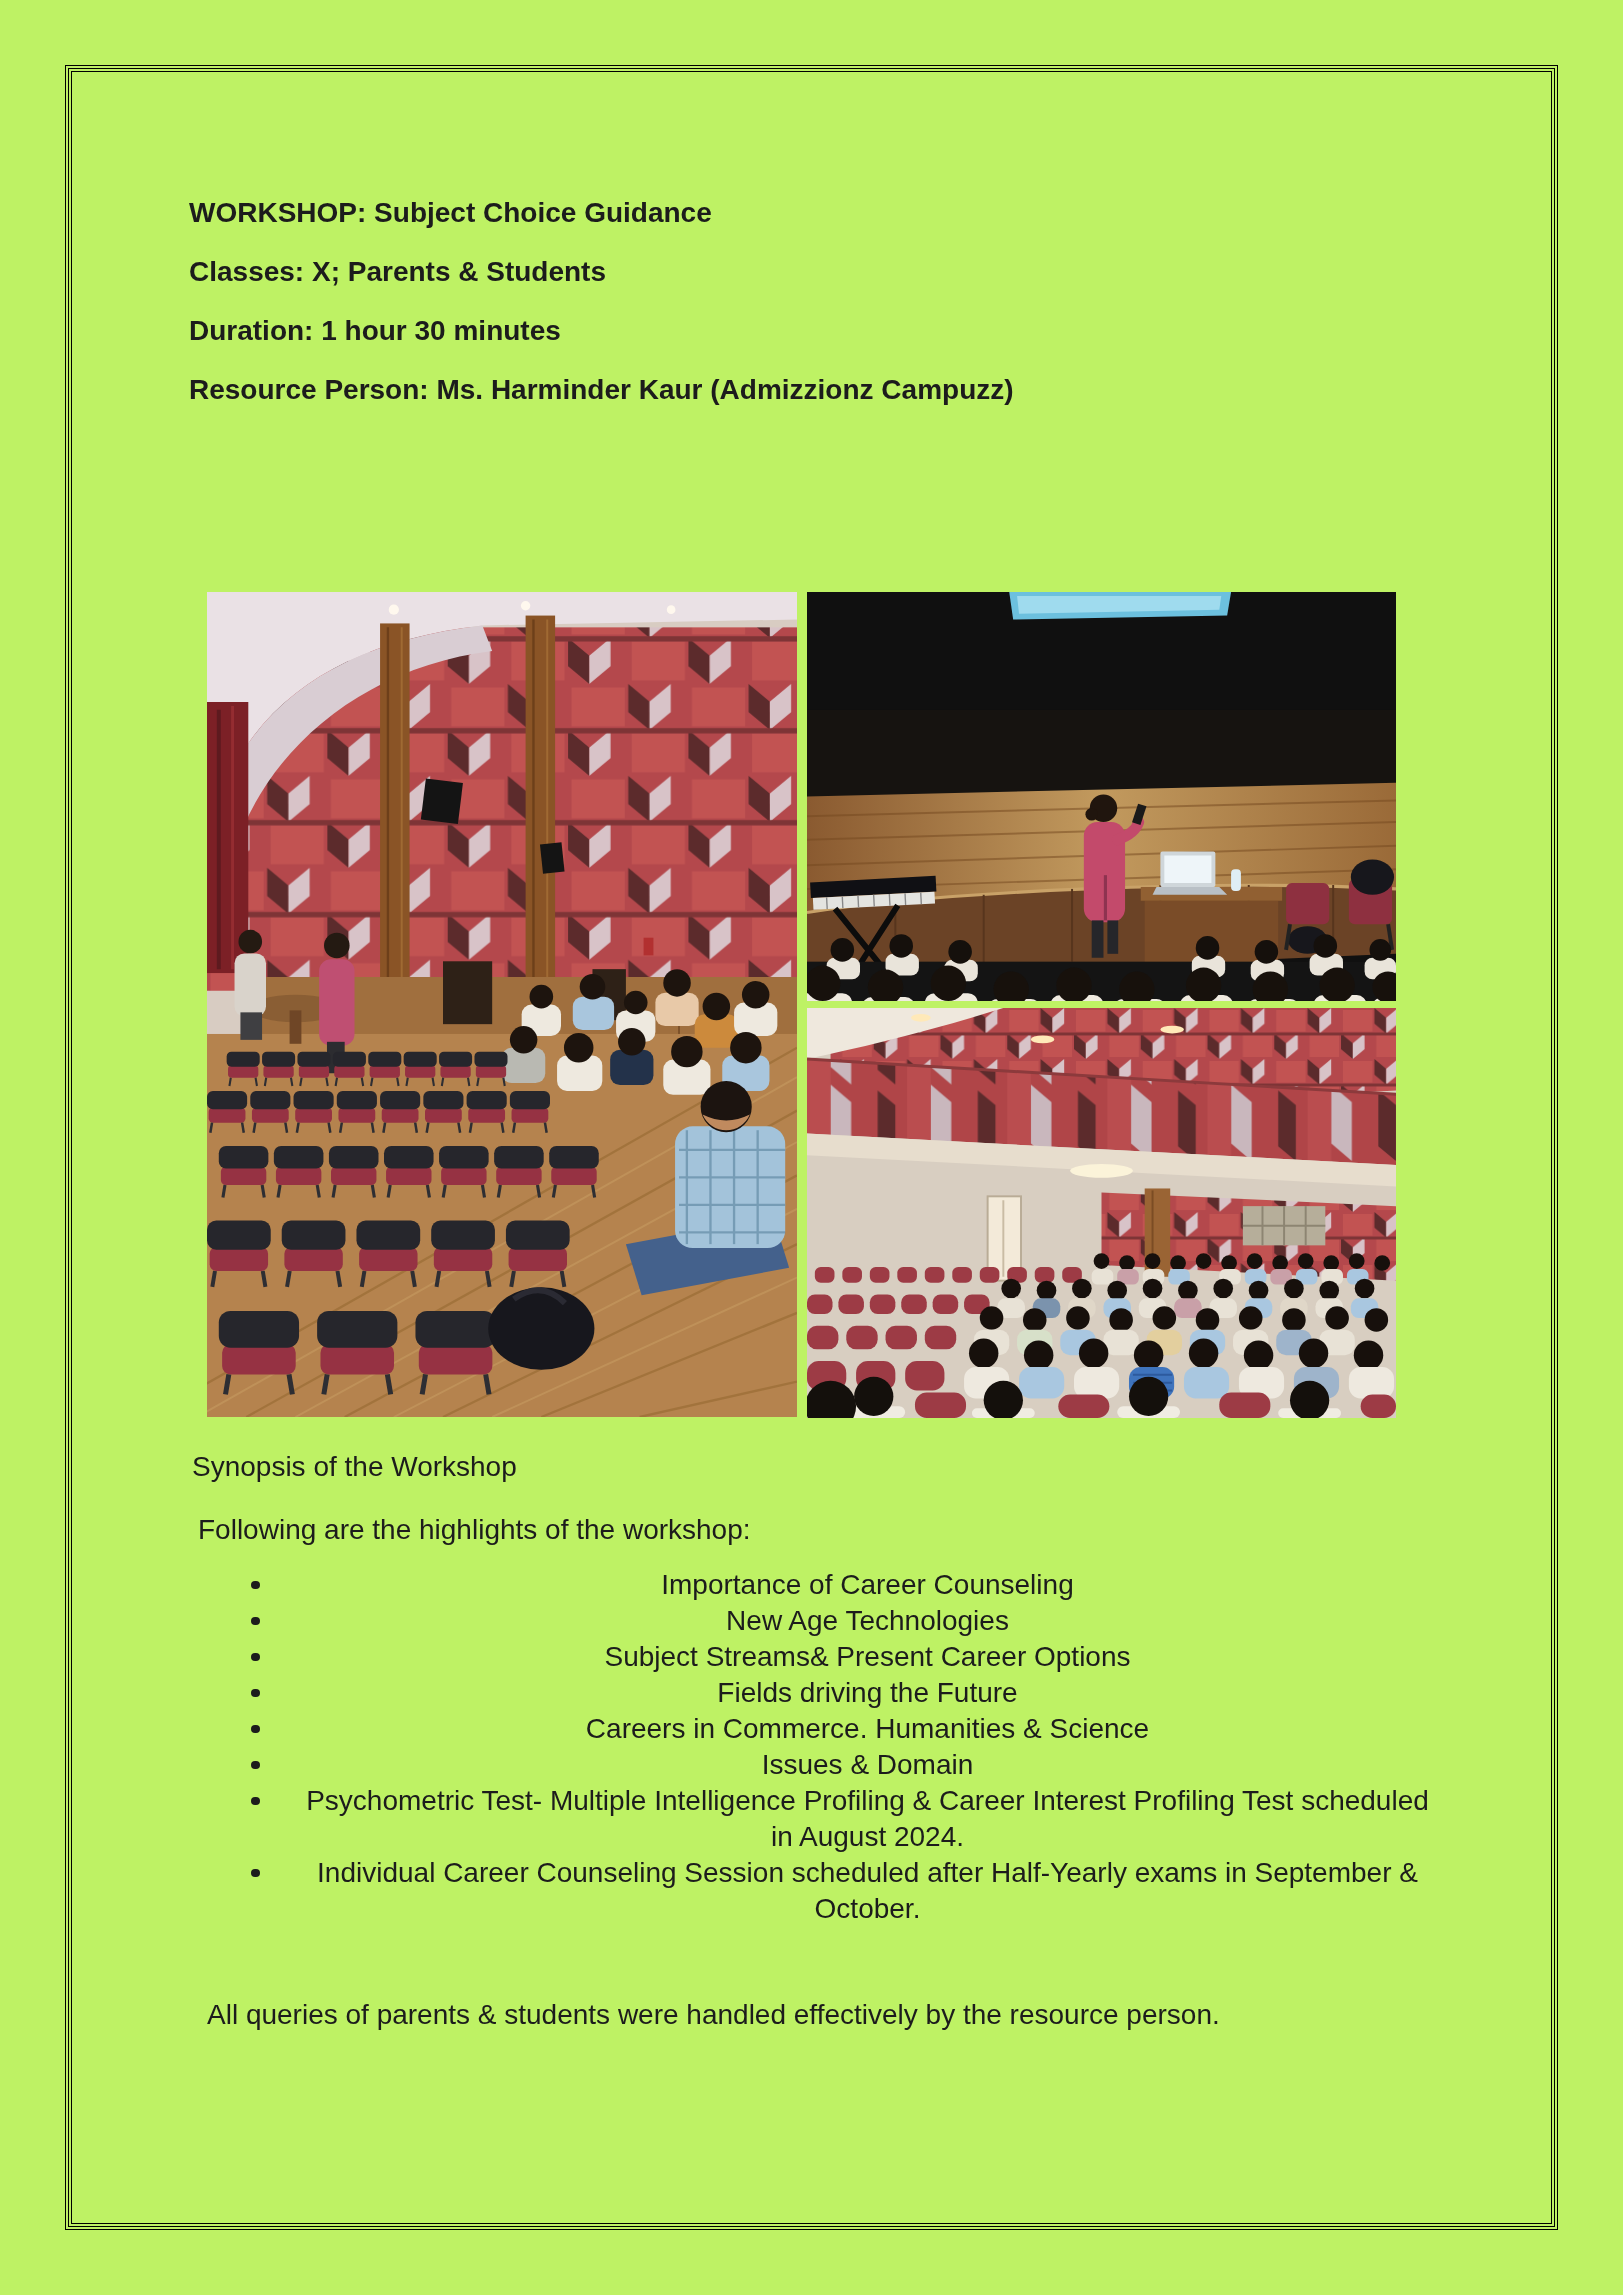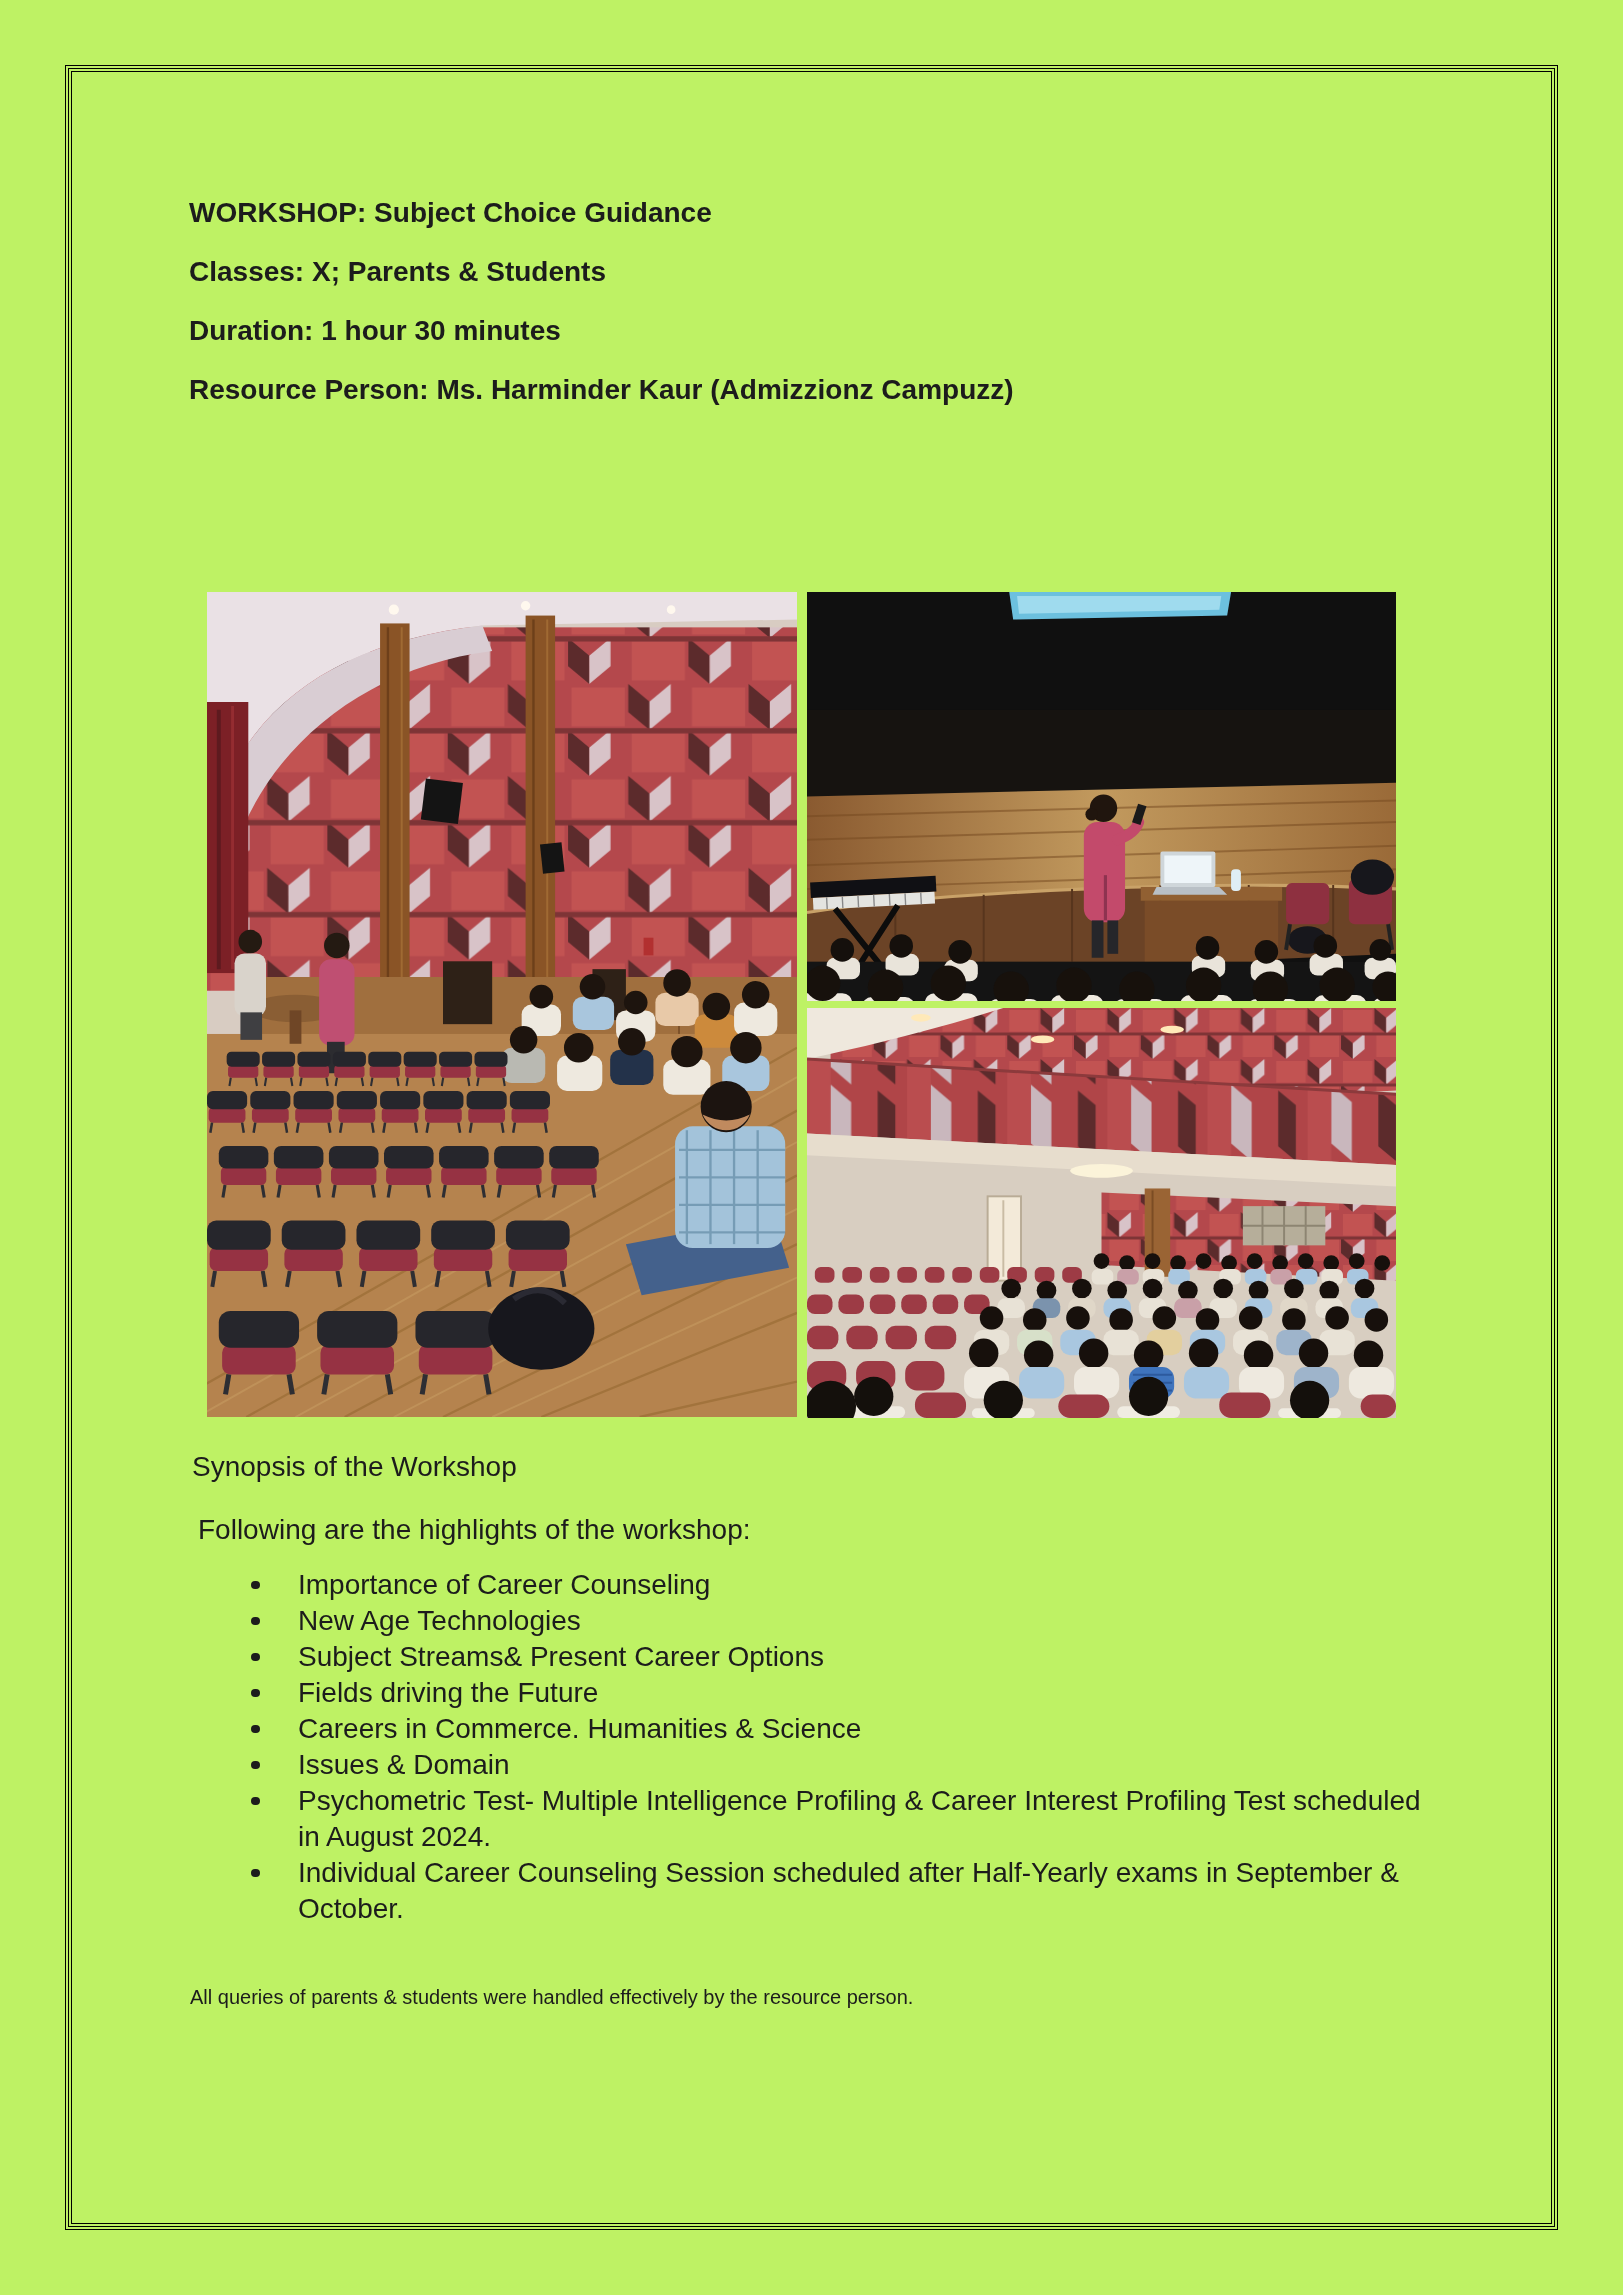--- a/index.html
+++ b/index.html
@@ -35,33 +35,33 @@
   .synopsis-heading {
     position:absolute; left:192px; top:1450px;
     margin:0; font-size:28px; line-height:33px; font-weight:normal; white-space:nowrap;
   }
   .intro {
     position:absolute; left:190px; top:1505px;
     margin:8px; font-size:28px; line-height:33px; white-space:nowrap;
   }
   .highlights {
     position:absolute; left:249px; top:1567px; width:1188px;
-    margin:0; padding:0; list-style:none;
+    margin:0; padding:0; list-style:none;text-align:center;
   }
   .highlights li {
     position:relative; margin:0; padding-left:49px;
     font-size:28px; line-height:36px;
   }
   .highlights li::before {
     content:""; position:absolute; left:2px; top:13.7px;
     width:8.5px; height:8.5px; border-radius:50%; background:#1c1c1c;
   }
   .closing {
     position:absolute; left:190px; top:1981px;
-    margin:0; font-size:20px; line-height:33px; white-space:nowrap;
+    margin:17px; font-size:28px; line-height:33px; white-space:nowrap;
   }
 </style>
 </head>
 <body>
 
 <div class="page">
 
   <div class="frame f1"></div>
   <div class="frame f2"></div>
   <div class="frame f3"></div>

